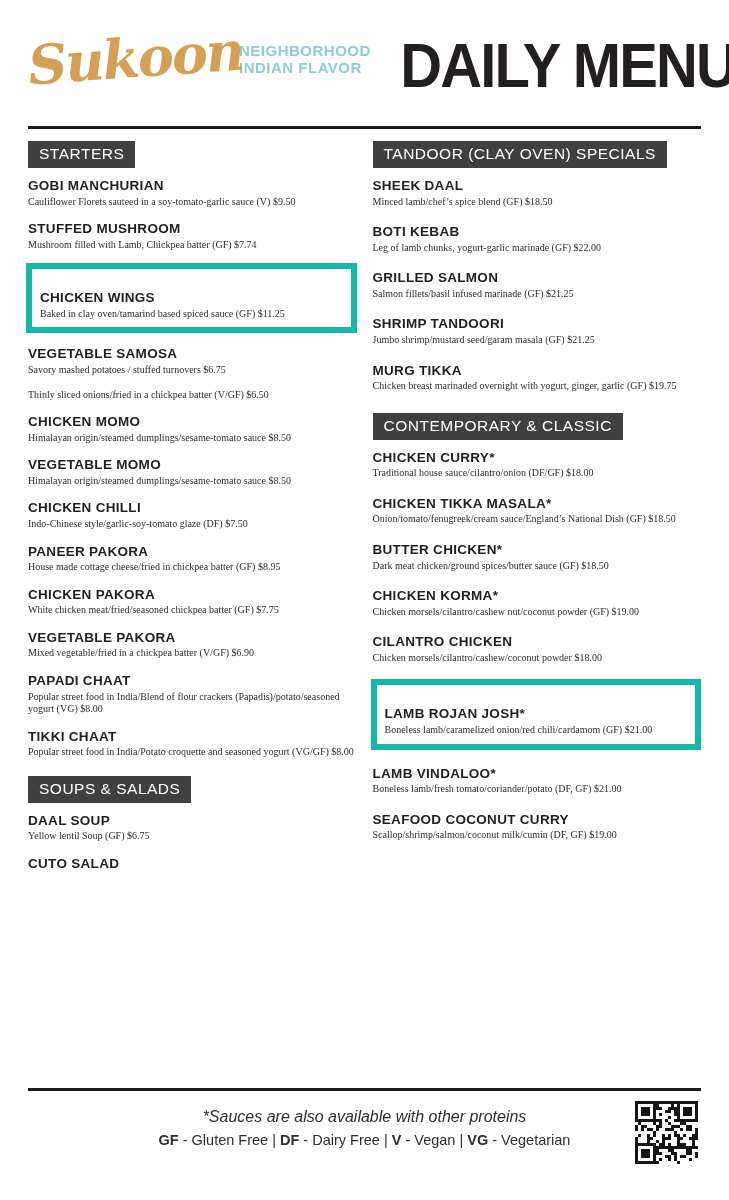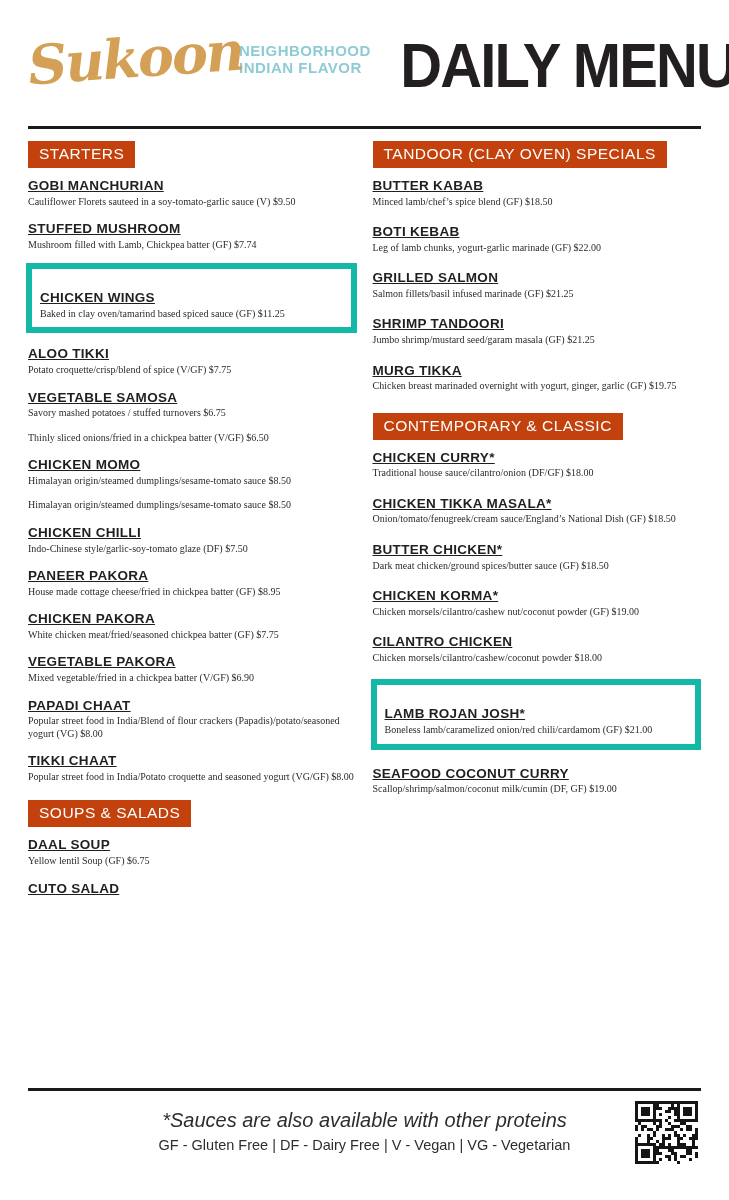--- a/index.html
+++ b/index.html
@@ -13,35 +13,35 @@
   .logo-tagline{display:inline-block;margin-left:-4px;margin-top:20px;color:#8fcbd6;font-weight:700;font-size:15px;line-height:1.15;letter-spacing:0.5px;white-space:nowrap;}
   .logo-tagline span{display:block;}
   .menu-title{font-size:63px;font-weight:700;letter-spacing:-2px;line-height:1;color:#231f20;margin-top:14px;transform:scaleX(0.92);transform-origin:right top;white-space:nowrap;}
   .rule{border:none;border-top:3px solid #1a1a1a;margin:4px 0 0 0;}
   .rule-footer{border:none;border-top:3px solid #1a1a1a;margin:0;}
 
   
   .columns{display:flex;gap:16px;margin-top:12px;flex:1 1 auto;}
   .col{width:334px;}
 
-  .section-badge{display:inline-block;background:#c2410c;color:#ffffff;font-size:15.5px;font-weight:400;letter-spacing:0.5px;padding:4px 11px 5px 11px;margin-bottom:9px;}
+  .section-badge{display:inline-block;background:#404040;color:#ffffff;font-size:15.5px;font-weight:400;letter-spacing:0.5px;padding:4px 11px 5px 11px;margin-bottom:9px;}
   .menu-section + .menu-section .section-badge{margin-top:5px;}
 
   .menu-item{margin-bottom:12px;}
   .col-right .menu-item{margin-bottom:15px;}
   .menu-item.boxed{border:6px solid #14b8a6;padding:20px 8px 7px 8px;margin-left:-2px;}
-  .item-name{font-size:13.5px;font-weight:700;letter-spacing:0.3px;color:#1f1f1f;line-height:1.3;text-decoration:underline;}
+  .item-name{font-size:13.5px;font-weight:700;letter-spacing:0.3px;color:#1f1f1f;line-height:1.3;}
   .item-desc{font-family:"Liberation Serif",serif;font-size:10px;color:#2b2b2b;line-height:1.26;margin-top:1px;}
 
   
   .footer{position:relative;height:112px;flex:0 0 auto;}
   .footer-text{text-align:center;padding:16px 80px 0 80px;}
-  .footer-note{font-style:italic;font-size:20px;color:#2e2e2e;line-height:1.3;}
+  .footer-note{font-style:italic;font-size:16px;color:#2e2e2e;line-height:1.3;}
   .footer-legend{font-size:14.5px;color:#2e2e2e;margin-top:3px;line-height:1.3;}
-  .footer-legend b{font-weight:400;text-align:right;}
+  .footer-legend b{font-weight:700;text-align:right;}
   .qr{position:absolute;right:0px;top:13px;width:66px;height:66px;}
 </style>
 </head>
 <body>
 
 <div class="page">
 
   <div class="header">
     <div class="logo">
       <span class="logo-script">Sukoon</span>
@@ -60,31 +60,29 @@
         <section class="menu-section"><div class="section-badge">STARTERS</div><div class="menu-item">
             <div class="item-name">GOBI MANCHURIAN</div>
             <div class="item-desc">Cauliflower Florets sauteed in a soy-tomato-garlic sauce (V) $9.50</div>
           </div><div class="menu-item">
             <div class="item-name">STUFFED MUSHROOM</div>
             <div class="item-desc">Mushroom filled with Lamb, Chickpea batter (GF) $7.74</div>
           </div><div class="menu-item boxed">
             <div class="item-name">CHICKEN WINGS</div>
             <div class="item-desc">Baked in clay oven/tamarind based spiced sauce (GF) $11.25</div>
           </div><div class="menu-item">
-            <div class="item-name">ALOO TIKKI</div>
-            <div class="item-desc">Potato croquette/crisp/blend of spice (V/GF) $7.75</div>
-          </div><div class="menu-item">
             <div class="item-name">VEGETABLE SAMOSA</div>
             <div class="item-desc">Savory mashed potatoes / stuffed turnovers $6.75</div>
           </div><div class="menu-item">
             <div class="item-desc">Thinly sliced onions/fried in a chickpea batter (V/GF) $6.50</div>
           </div><div class="menu-item">
             <div class="item-name">CHICKEN MOMO</div>
             <div class="item-desc">Himalayan origin/steamed dumplings/sesame-tomato sauce $8.50</div>
           </div><div class="menu-item">
+            <div class="item-name">VEGETABLE MOMO</div>
             <div class="item-desc">Himalayan origin/steamed dumplings/sesame-tomato sauce $8.50</div>
           </div><div class="menu-item">
             <div class="item-name">CHICKEN CHILLI</div>
             <div class="item-desc">Indo-Chinese style/garlic-soy-tomato glaze (DF) $7.50</div>
           </div><div class="menu-item">
             <div class="item-name">PANEER PAKORA</div>
             <div class="item-desc">House made cottage cheese/fried in chickpea batter (GF) $8.95</div>
           </div><div class="menu-item">
             <div class="item-name">CHICKEN PAKORA</div>
             <div class="item-desc">White chicken meat/fried/seasoned chickpea batter (GF) $7.75</div>
@@ -100,21 +98,21 @@
           </div></section>
         <section class="menu-section"><div class="section-badge">SOUPS &amp; SALADS</div><div class="menu-item">
             <div class="item-name">DAAL SOUP</div>
             <div class="item-desc">Yellow lentil Soup (GF) $6.75</div>
           </div><div class="menu-item">
             <div class="item-name">CUTO SALAD</div>
           </div></section>
       </div>
     <div class="col col-right">
         <section class="menu-section"><div class="section-badge">TANDOOR (CLAY OVEN) SPECIALS</div><div class="menu-item">
-            <div class="item-name">BUTTER KABAB</div>
+            <div class="item-name">SHEEK DAAL</div>
             <div class="item-desc">Minced lamb/chef’s spice blend (GF) $18.50</div>
           </div><div class="menu-item">
             <div class="item-name">BOTI KEBAB</div>
             <div class="item-desc">Leg of lamb chunks, yogurt-garlic marinade (GF) $22.00</div>
           </div><div class="menu-item">
             <div class="item-name">GRILLED SALMON</div>
             <div class="item-desc">Salmon fillets/basil infused marinade (GF) $21.25</div>
           </div><div class="menu-item">
             <div class="item-name">SHRIMP TANDOORI</div>
             <div class="item-desc">Jumbo shrimp/mustard seed/garam masala (GF) $21.25</div>
@@ -133,20 +131,23 @@
             <div class="item-desc">Dark meat chicken/ground spices/butter sauce (GF) $18.50</div>
           </div><div class="menu-item">
             <div class="item-name">CHICKEN KORMA*</div>
             <div class="item-desc">Chicken morsels/cilantro/cashew nut/coconut powder (GF) $19.00</div>
           </div><div class="menu-item">
             <div class="item-name">CILANTRO CHICKEN</div>
             <div class="item-desc">Chicken morsels/cilantro/cashew/coconut powder $18.00</div>
           </div><div class="menu-item boxed">
             <div class="item-name">LAMB ROJAN JOSH*</div>
             <div class="item-desc">Boneless lamb/caramelized onion/red chili/cardamom (GF) $21.00</div>
+          </div><div class="menu-item">
+            <div class="item-name">LAMB VINDALOO*</div>
+            <div class="item-desc">Boneless lamb/fresh tomato/coriander/potato (DF, GF) $21.00</div>
           </div><div class="menu-item">
             <div class="item-name">SEAFOOD COCONUT CURRY</div>
             <div class="item-desc">Scallop/shrimp/salmon/coconut milk/cumin (DF, GF) $19.00</div>
           </div></section>
       </div>
   </div>
 
   <div class="footer">
     <hr class="rule-footer">
     <div class="footer-text">

